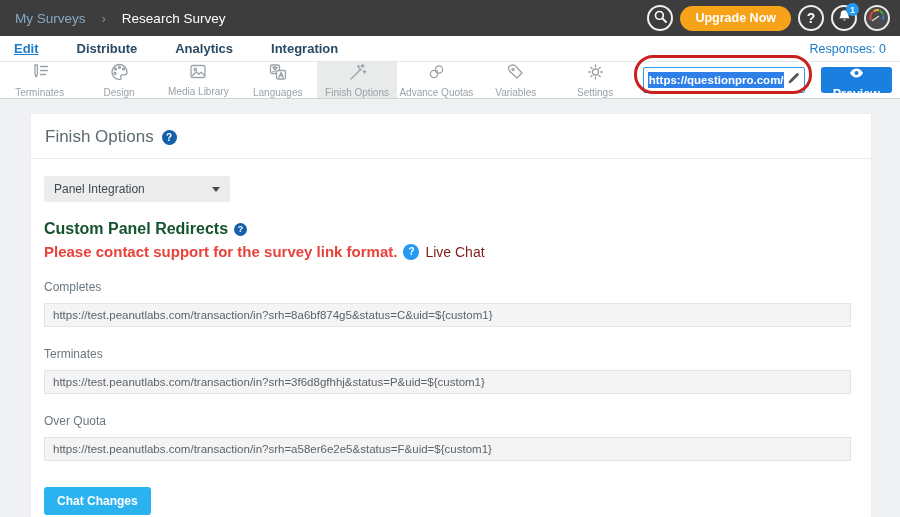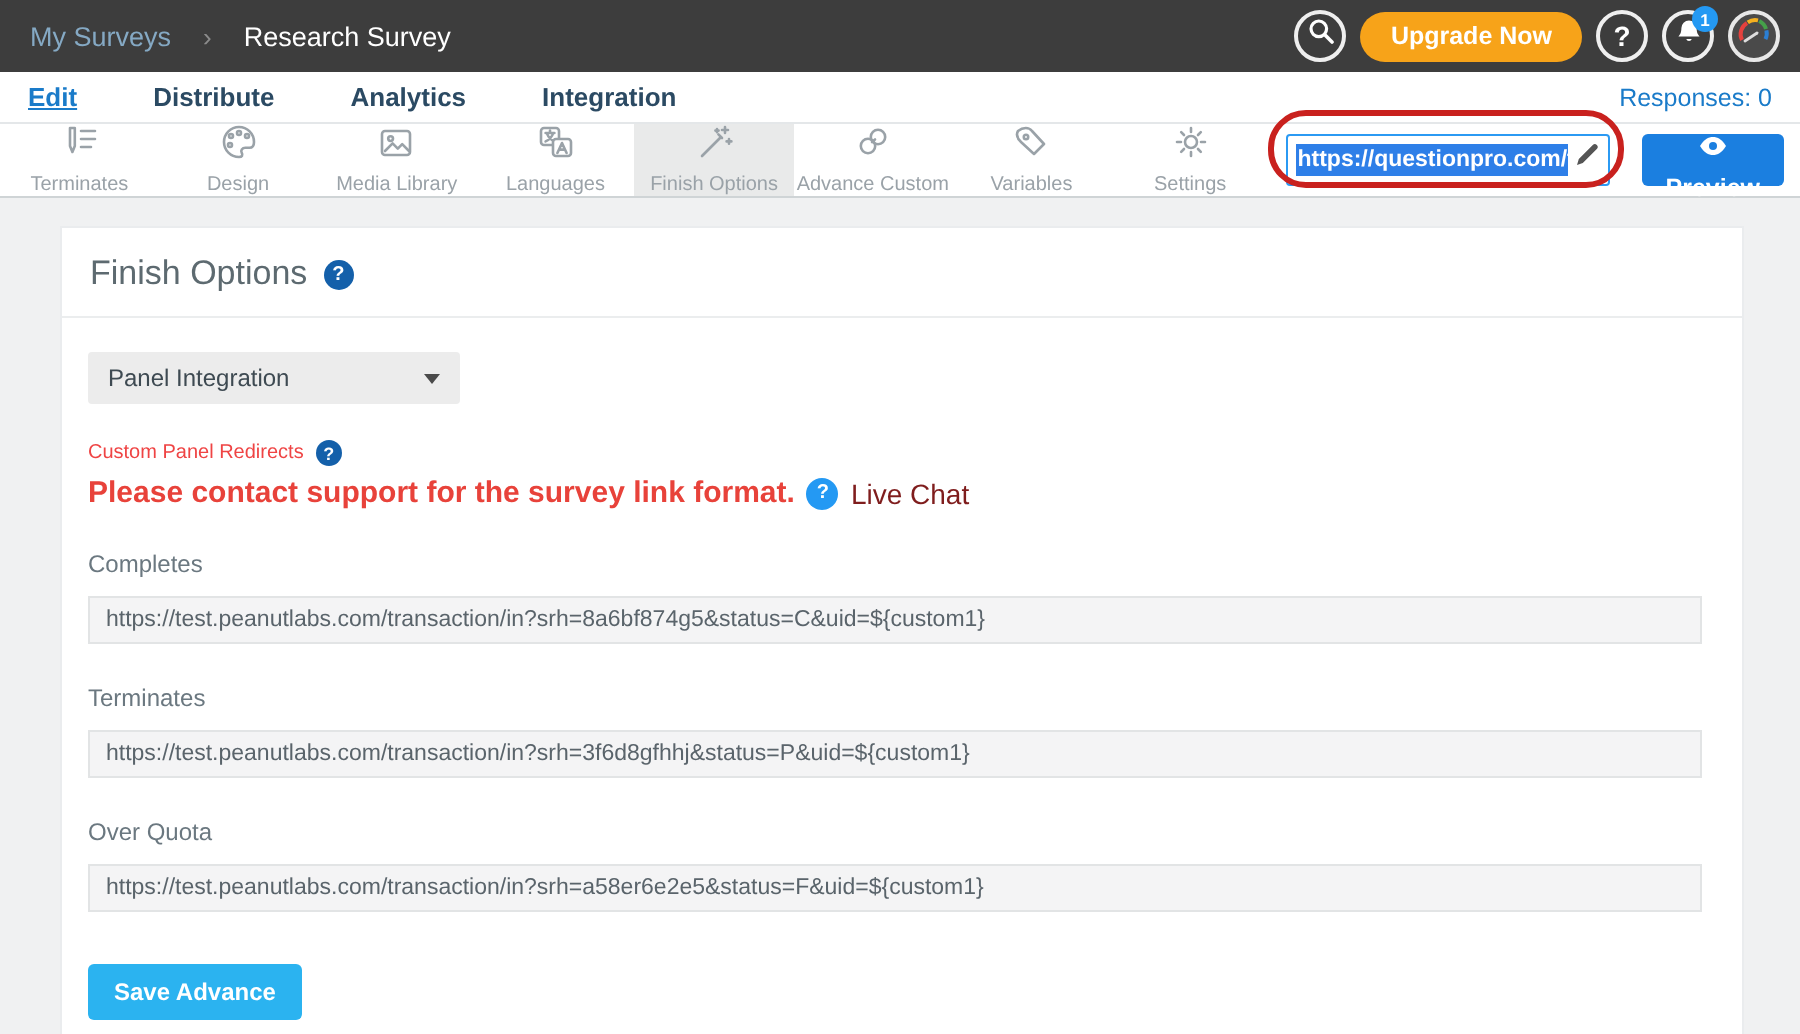--- a/index.html
+++ b/index.html
@@ -72,21 +72,21 @@
   .help-dot.small { width:13px; height:13px; background:#1460aa; font-size:9px; }
   .help-dot.chat { width:16px; height:16px; background:#2499f3; font-size:10px; }
   .card-divider { border-bottom:1px solid #ebedee; }
   .card-body { padding:0 20px 26px 13px; }
   .dropdown { margin-top:17px; width:186px; height:26px; background:#ececec; border-radius:2px;
     display:flex; align-items:center; padding:0 10px; cursor:pointer; }
   .dropdown-value { font-size:12px; color:#3e4a52; flex:1; }
   .caret-down-dark { width:0; height:0; border-left:4px solid transparent;
     border-right:4px solid transparent; border-top:5px solid #4a4a4a; }
   .section-title-row { margin-top:18px; display:flex; align-items:center; gap:6px; }
-  .section-title { font-size:10px; font-weight:400; color:#ef4444; }
+  .section-title { font-size:16px; font-weight:700; color:#14532d; }
   .warning-row { margin-top:5px; display:flex; align-items:center; gap:6px; }
   .warning-text { font-size:15px; font-weight:700; color:#e8423a; }
   .livechat-link { font-size:14px; color:#7f1d1d; cursor:pointer; }
   .field-label { margin-top:20px; font-size:12px; color:#6b7880; }
   .url-field { margin-top:9px; width:100%; height:24px; background:#f4f4f5;
     border:1px solid #e2e4e5; font-size:11.5px; color:#5a646b; padding:0 8px;
     font-family:"Liberation Sans", sans-serif; }
   .save-btn { margin-top:26px; background:#2bb3f0; border:none; border-radius:3px; color:#fff;
     font-size:12px; font-weight:700; padding:7px 13px; cursor:pointer;
     font-family:"Liberation Sans", sans-serif; }
@@ -208,21 +208,21 @@
   </div>
 
   <div class="tool-item">
     <span>
       <svg width="19" height="18" viewBox="0 0 19 18">
         <circle cx="7" cy="11" r="3.6"></circle>
         <circle cx="12" cy="6.5" r="3.6"></circle>
         <path d="M9 9 l1.5-1.3"></path>
       </svg>
     </span>
-    <span class="tool-label">Advance Custom</span>
+    <span class="tool-label">Advance Quotas</span>
   </div>
 
   <div class="tool-item">
     <span>
       <svg width="19" height="18" viewBox="0 0 19 18">
         <path d="M3 3.5 c2.5-2 5.5-2 7 0 l6 6.5 -5 5 -6.5-6 c-1.9-1.8-2.6-3.6-1.5-5.5 Z"></path>
         <circle cx="7" cy="6.5" r="1.1"></circle>
       </svg>
     </span>
     <span class="tool-label">Variables</span>
@@ -289,17 +289,17 @@
       <div class="field-label">Completes</div>
       <input class="url-field" type="text" readonly="" value="https://test.peanutlabs.com/transaction/in?srh=8a6bf874g5&amp;status=C&amp;uid=${custom1}" style="">
 
       <div class="field-label">Terminates</div>
       <input class="url-field" type="text" readonly="" value="https://test.peanutlabs.com/transaction/in?srh=3f6d8gfhhj&amp;status=P&amp;uid=${custom1}" style="">
 
       <div class="field-label">Over Quota</div>
       <input class="url-field" type="text" readonly="" value="https://test.peanutlabs.com/transaction/in?srh=a58er6e2e5&amp;status=F&amp;uid=${custom1}" style="">
 
       <div>
-        <button class="save-btn">Save Advance</button>
+        <button class="save-btn">Chat Changes</button>
       </div>
     </div>
   </div>
 </div>
 
 </body></html>

